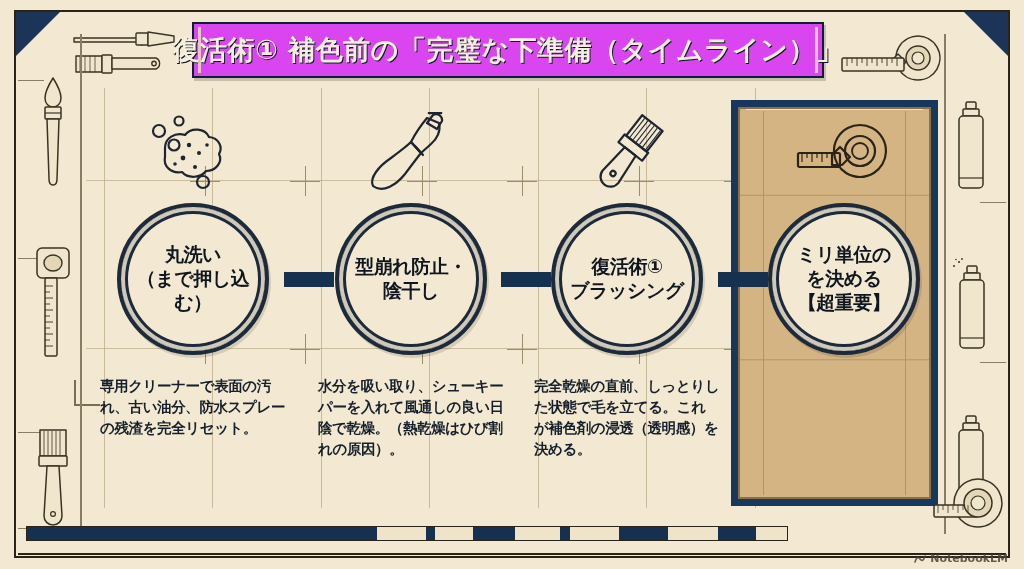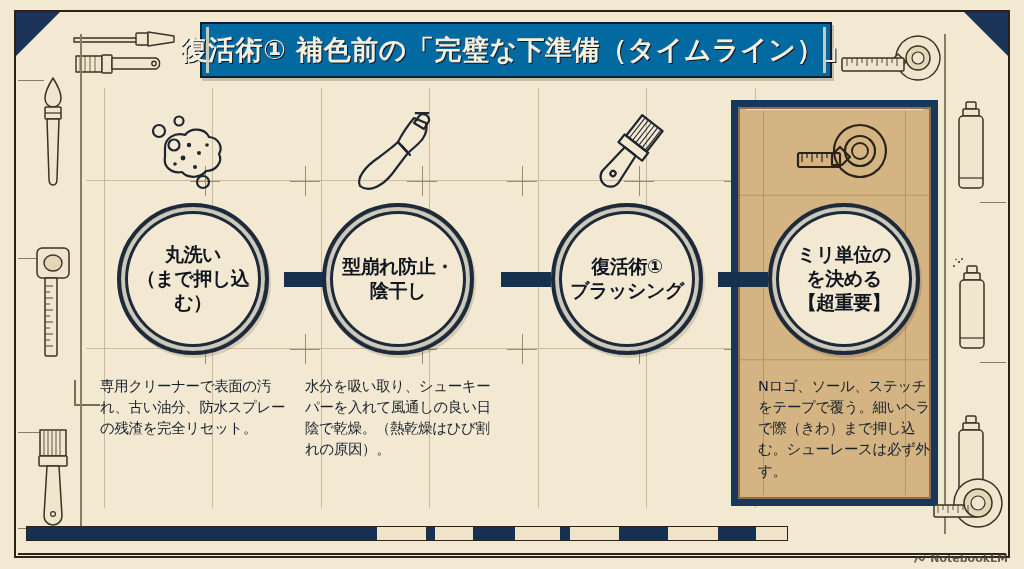--- a/index.html
+++ b/index.html
@@ -72,23 +72,23 @@
 
   .rail-icon {
     position: absolute;
     left: 50%;
     transform: translateX(-50%);
   }
 
   
   .title-banner {
     position: absolute;
-    left: 200px; top: 22px;
+    left: 192px; top: 22px;
     width: 632px; height: 56px;
-    background: #0369a1;
+    background: #d946ef;
     border: 2px solid #0d1f36;
     display: flex;
     align-items: center;
     justify-content: center;
     box-shadow: 2px 3px 0 rgba(0,0,0,.18);
   }
   .title-banner::before,
   .title-banner::after {
     content: "";
     position: absolute;
@@ -192,21 +192,21 @@
     width: 852px; height: 400px;
   }
 
   .step {
     position: absolute;
     width: 214px;
     top: 0;
     height: 100%;
   }
   .step.s0 { left: 0px; }
-  .step.s1 { left: 205px; }
+  .step.s1 { left: 218px; }
   .step.s2 { left: 434px; }
   .step.s3 { left: 651px; }
 
   .step-icon {
     position: absolute;
     top: 2px;
     left: 50%;
     transform: translateX(-50%);
     width: 96px;
     height: 88px;
@@ -257,21 +257,21 @@
   .connector.c2 { left: 632px;  width: 50px; }
 
   .step-desc {
     position: absolute;
     top: 268px;
     left: 50%;
     transform: translateX(-50%);
     width: 186px;
     font-size: 14.5px;
     line-height: 1.46;
-    font-weight: normal;
+    font-weight: bold;
     color: #16202c;
     letter-spacing: -.4px;
     text-align: left;
   }
   .step.s3 .step-desc { width: 172px; }
 
   
   .bottom-ruler {
     position: absolute;
     left: 26px; bottom: 28px;
@@ -601,20 +601,21 @@
               <line x1="54" y1="3" x2="54" y2="27"></line>
                 <line x1="58" y1="3" x2="58" y2="27"></line>
             </g>
           </g>
         </svg>
       </div>
       <div class="node">
         <div class="node-label">復活術①
 ブラッシング</div>
       </div>
+      <div class="step-desc">完全乾燥の直前、しっとりした状態で毛を立てる。これが補色剤の浸透（透明感）を決める。</div>
     </div>
 
     <div class="step s3">
       <div class="step-icon">
         <svg width="96" height="70" viewBox="0 0 96 70">
           <g fill="none" stroke="#2a2418" stroke-width="2.2" stroke-linejoin="round">
             <path d="M64 6 a26 26 0 1 1 -.1 0 z"></path>
             <path d="M44 28 l-8 8 v10 h10 l8 -8 z"></path>
             <rect x="2" y="34" width="42" height="14" rx="1.5"></rect>
           </g>
@@ -629,21 +630,20 @@
               <line x1="31" y1="34" x2="31" y2="39"></line>
             <line x1="36" y1="34" x2="36" y2="43"></line>
           </g>
         </svg>
       </div>
       <div class="node">
         <div class="node-label">ミリ単位の
 を決める
 【超重要】</div>
       </div>
-      <div class="step-desc">Nロゴ、ソール、ステッチをテープで覆う。細いヘラで際（きわ）まで押し込む。シューレースは必ず外す。</div>
     </div>
   </div>
 
   <div class="bottom-ruler">
     <div class="br-seg dark" style="width:46%"></div>
     <div class="br-seg light" style="width:6.5%"></div>
     <div class="br-seg dark" style="width:1.2%"></div>
     <div class="br-seg light" style="width:5%"></div>
     <div class="br-seg dark" style="width:5.5%"></div>
     <div class="br-seg light" style="width:6%"></div>

